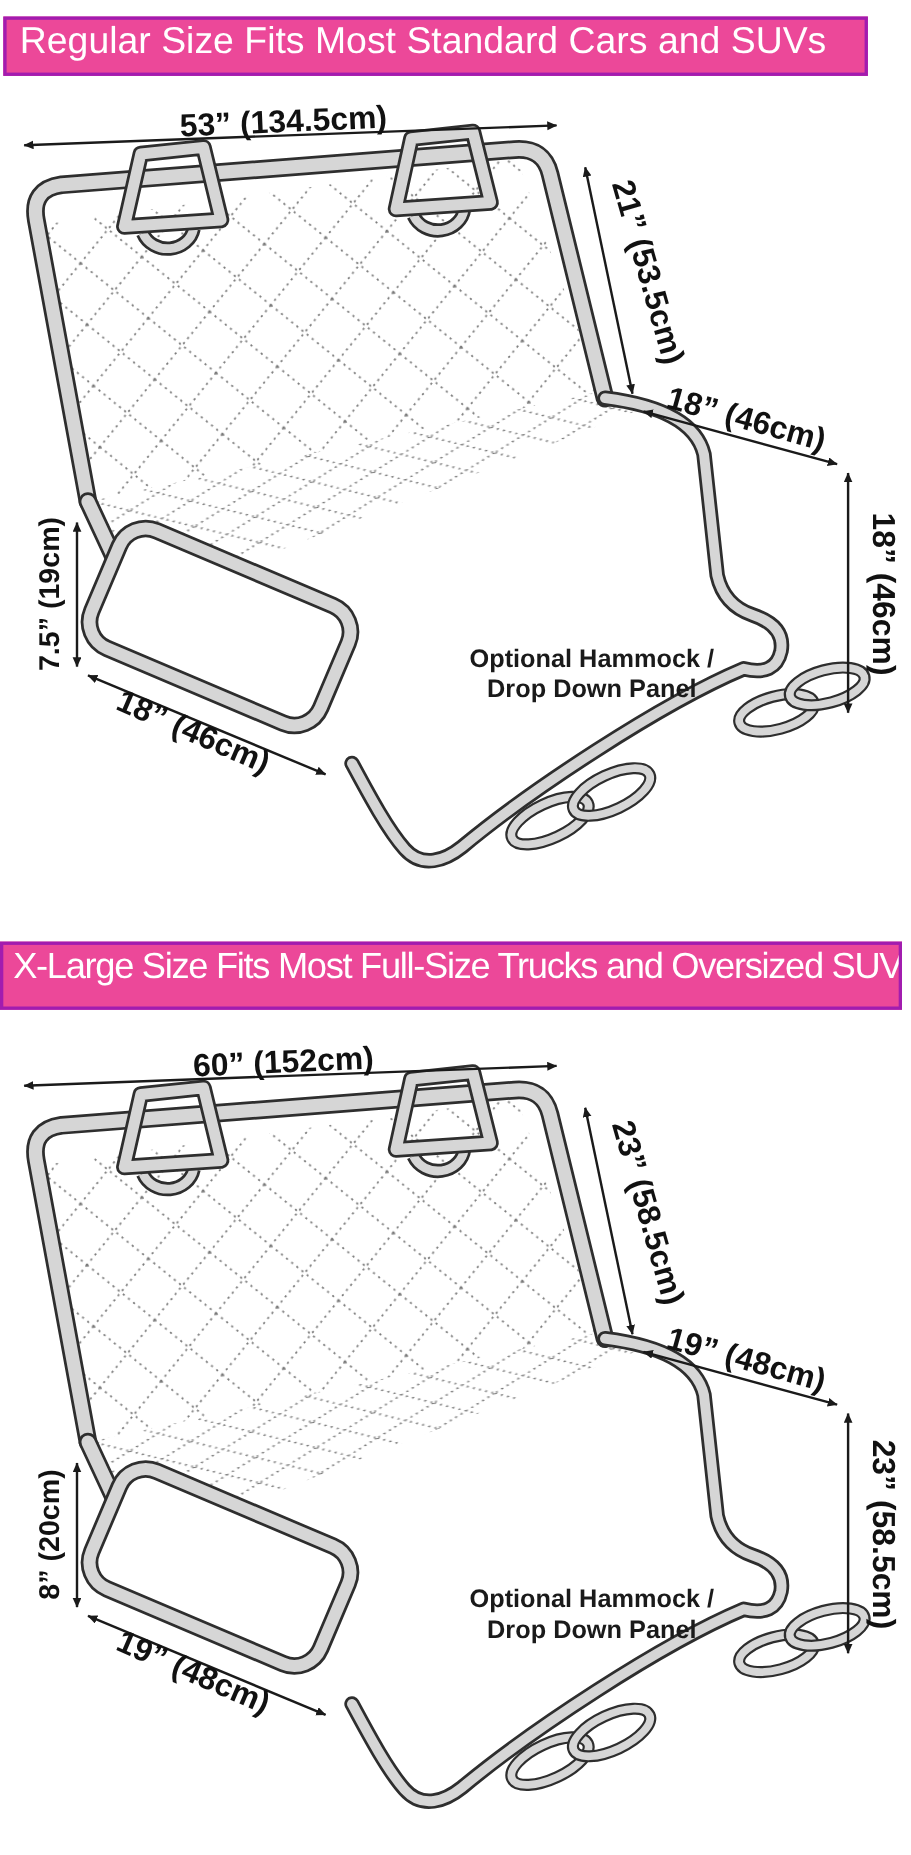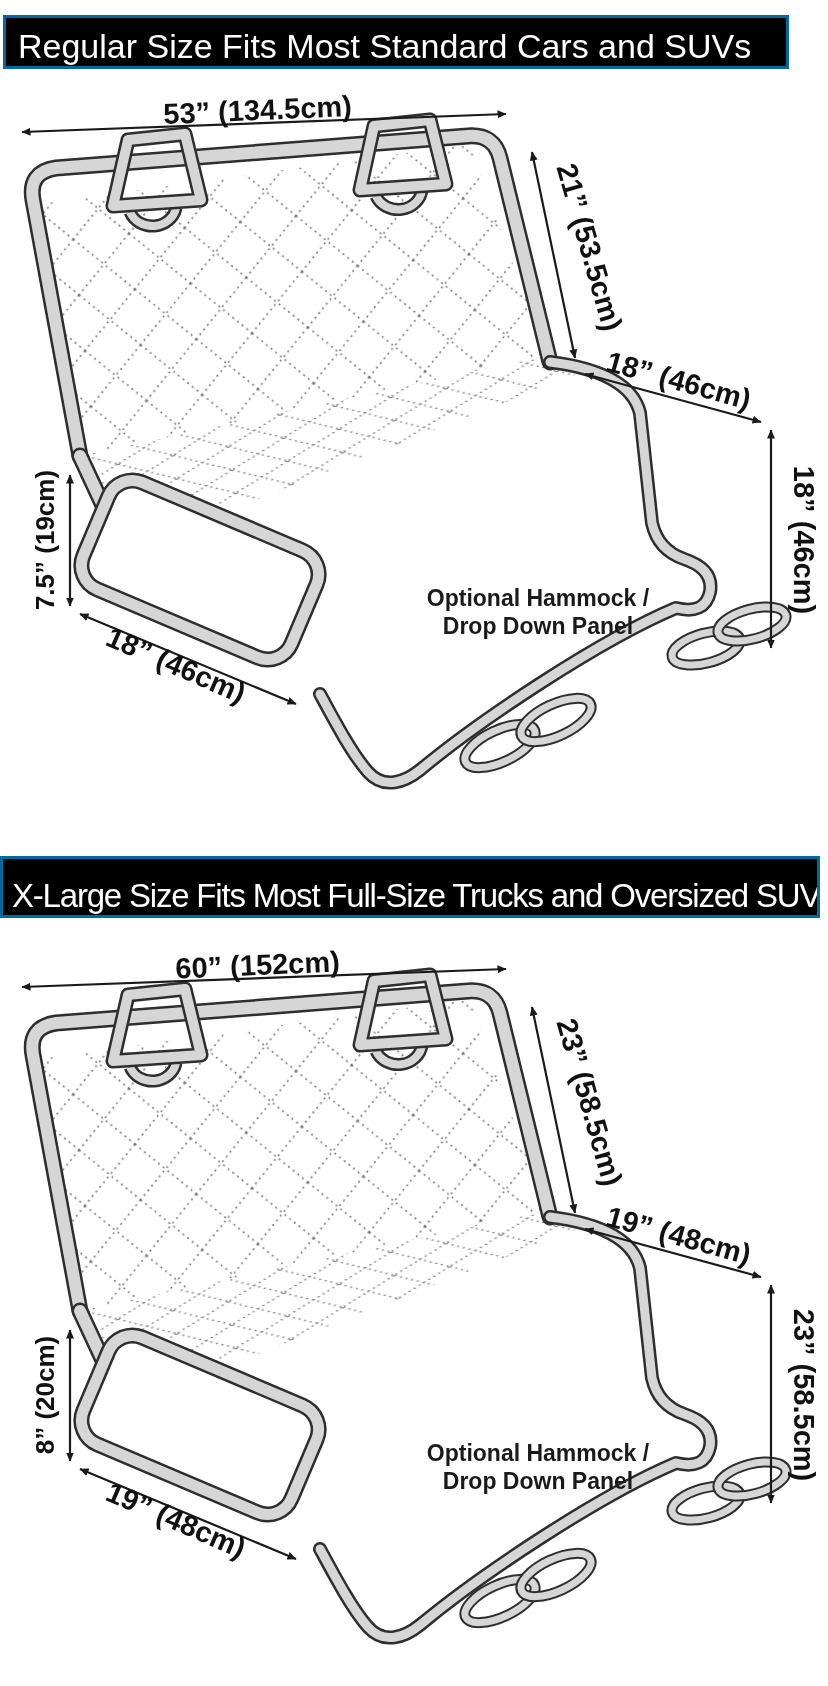--- a/index.html
+++ b/index.html
@@ -1,23 +1,23 @@
 <!DOCTYPE html>
 <html><head>
 <meta charset="utf-8">
 <style>
   html,body{margin:0;padding:0;background:#fff;}
   .page{
     position:relative;width:828px;height:1686px;background:#fff;overflow:hidden;
     font-family:"Liberation Sans", sans-serif;
   }
   .banner{
-    position:absolute;background:#000000;color:#fff;
-    border:3px solid #0369a1;box-sizing:border-box;
-    display:flex;align-items:flex-end;white-space:nowrap;overflow:hidden;
+    position:absolute;background:#ec4899;color:#fff;
+    border:3px solid #a21caf;box-sizing:border-box;
+    display:flex;align-items:flex-start;white-space:nowrap;overflow:hidden;
   }
   .banner-regular{left:3px;top:15px;width:786px;height:54px;padding-left:12px;font-size:34px;}
   .banner-xlarge{left:0;top:856px;width:820px;height:62px;padding-left:9px;font-size:33px;letter-spacing:-1.2px;}
   .diagram{position:absolute;left:0;}
   .diagram-regular{top:78px;}
   .diagram-xlarge{top:933px;}
   .dim-label{font-weight:700;font-size:29px;fill:#111;}
   .dim-label-small{font-weight:700;font-size:26px;fill:#111;}
   .hammock-label{font-weight:700;font-size:23px;fill:#1a1a1a;}
   svg text{font-family:"Liberation Sans", sans-serif;}

